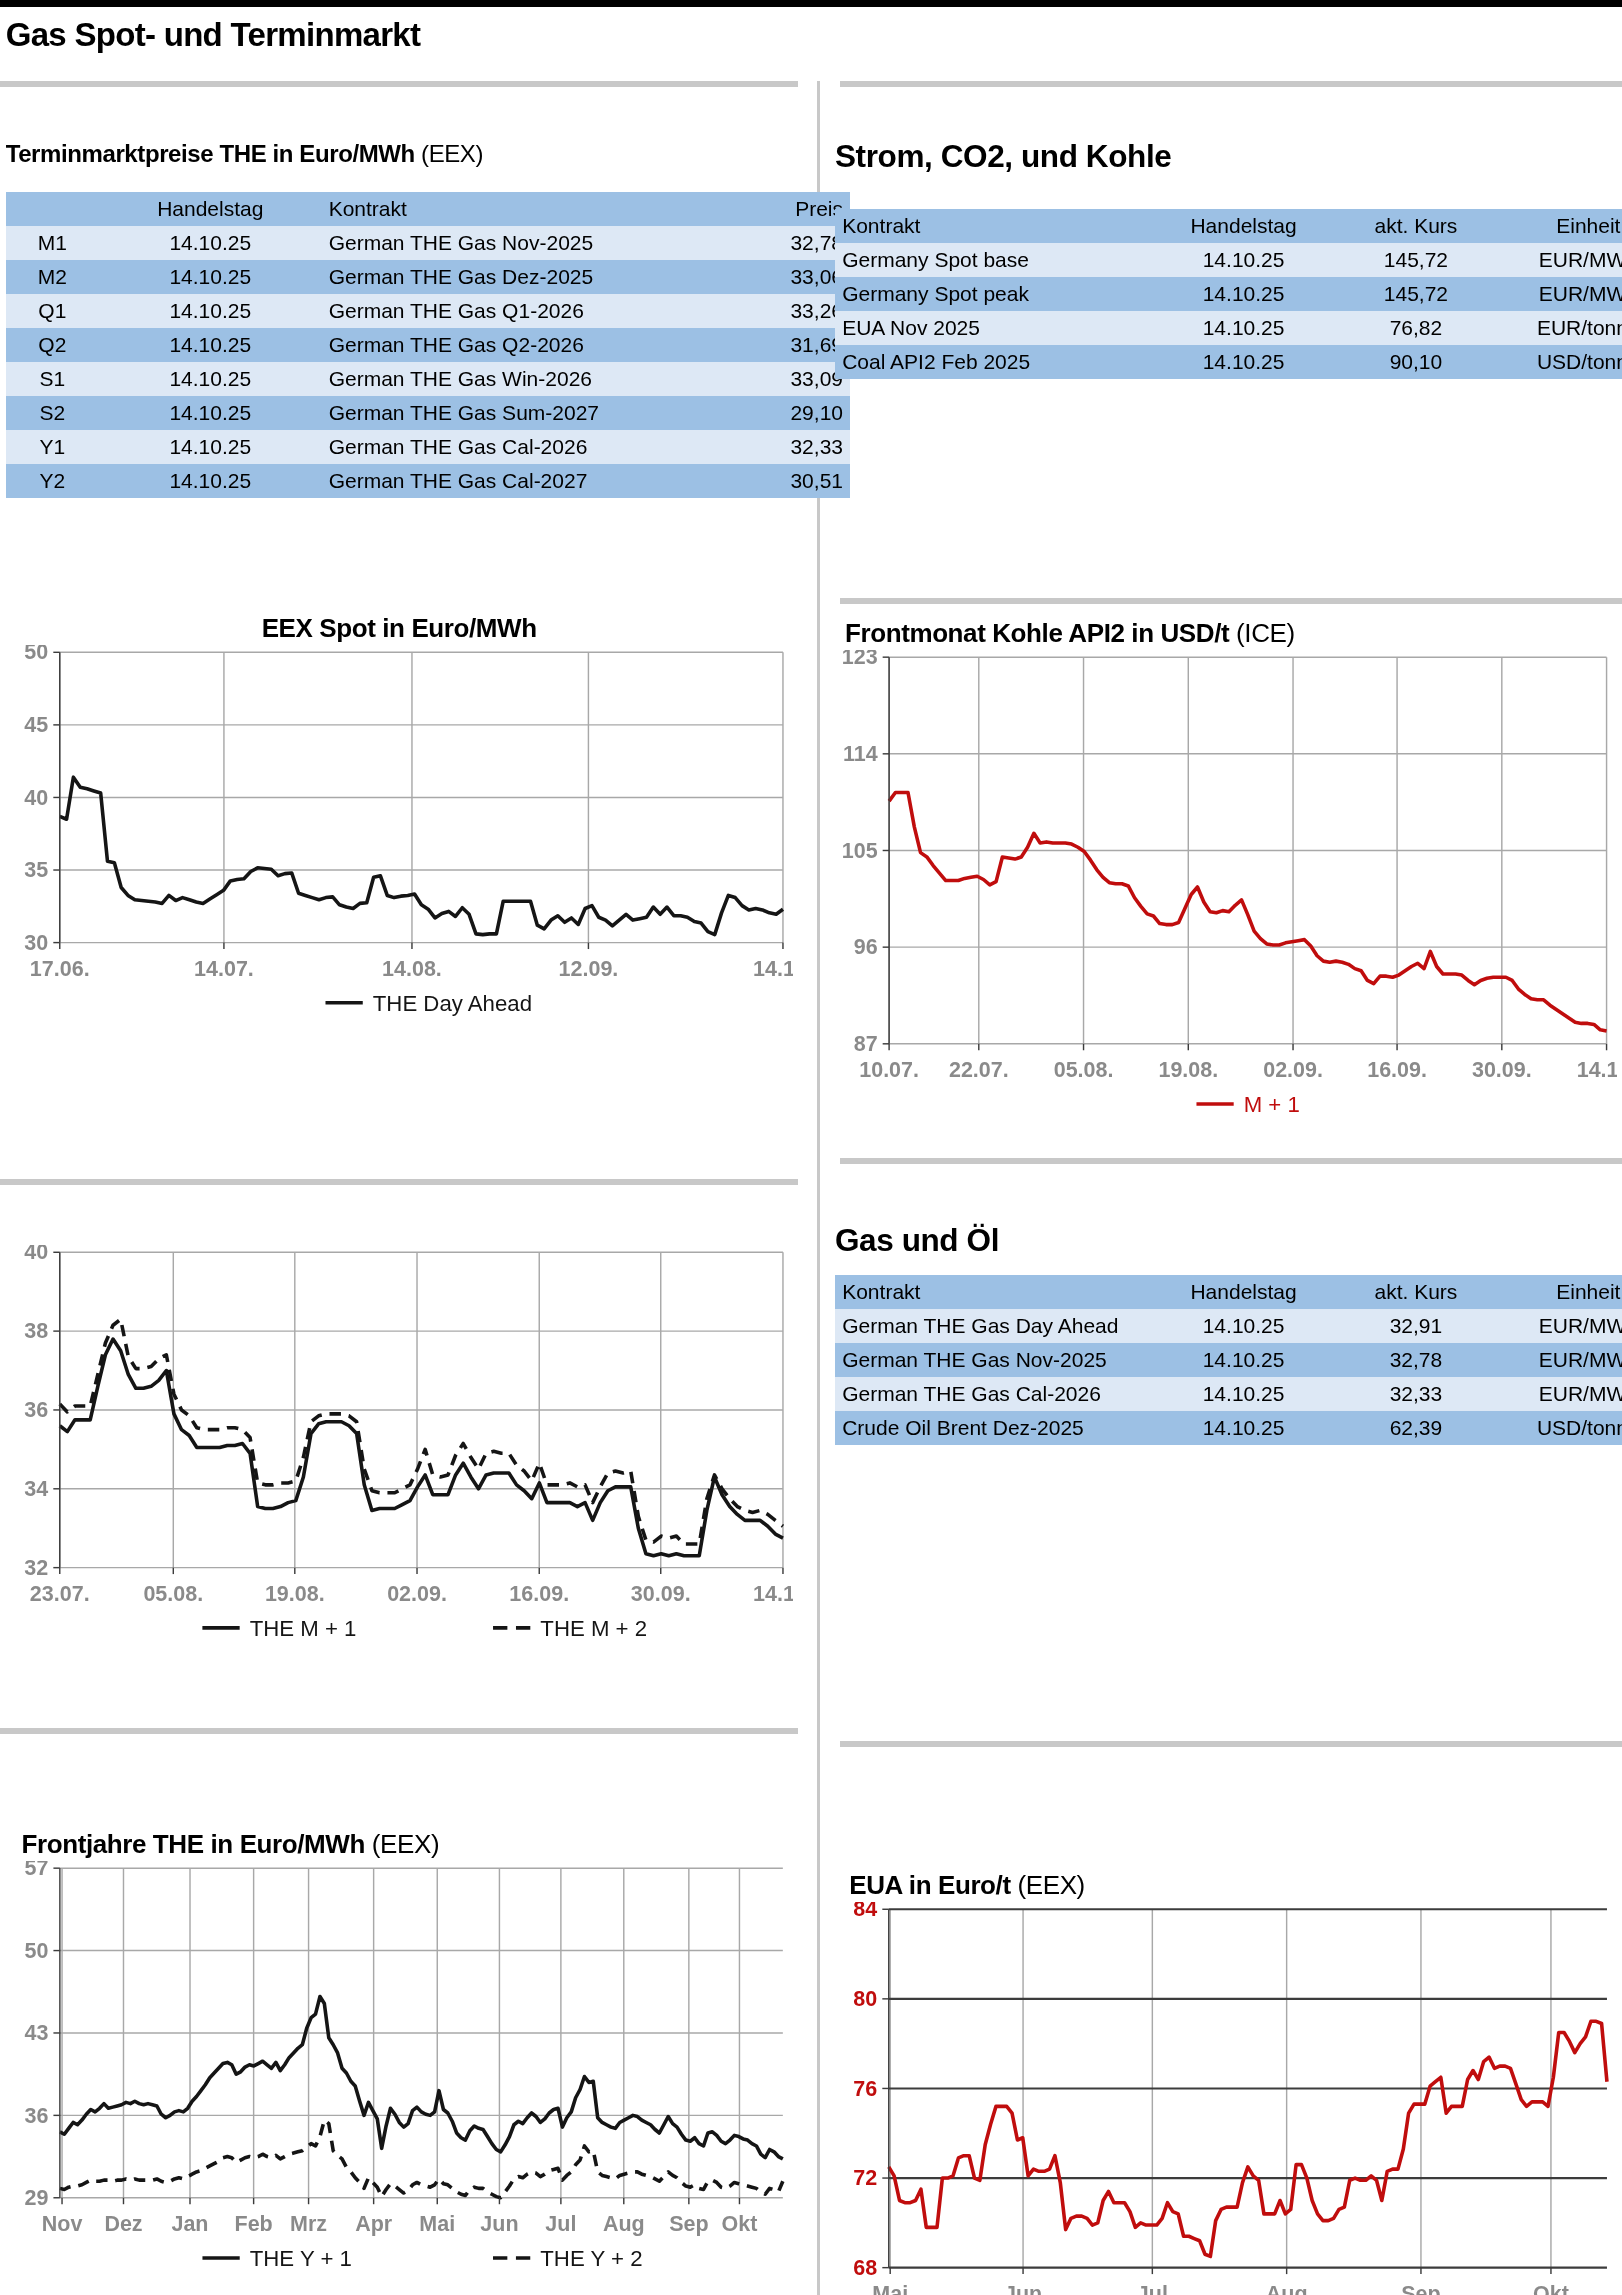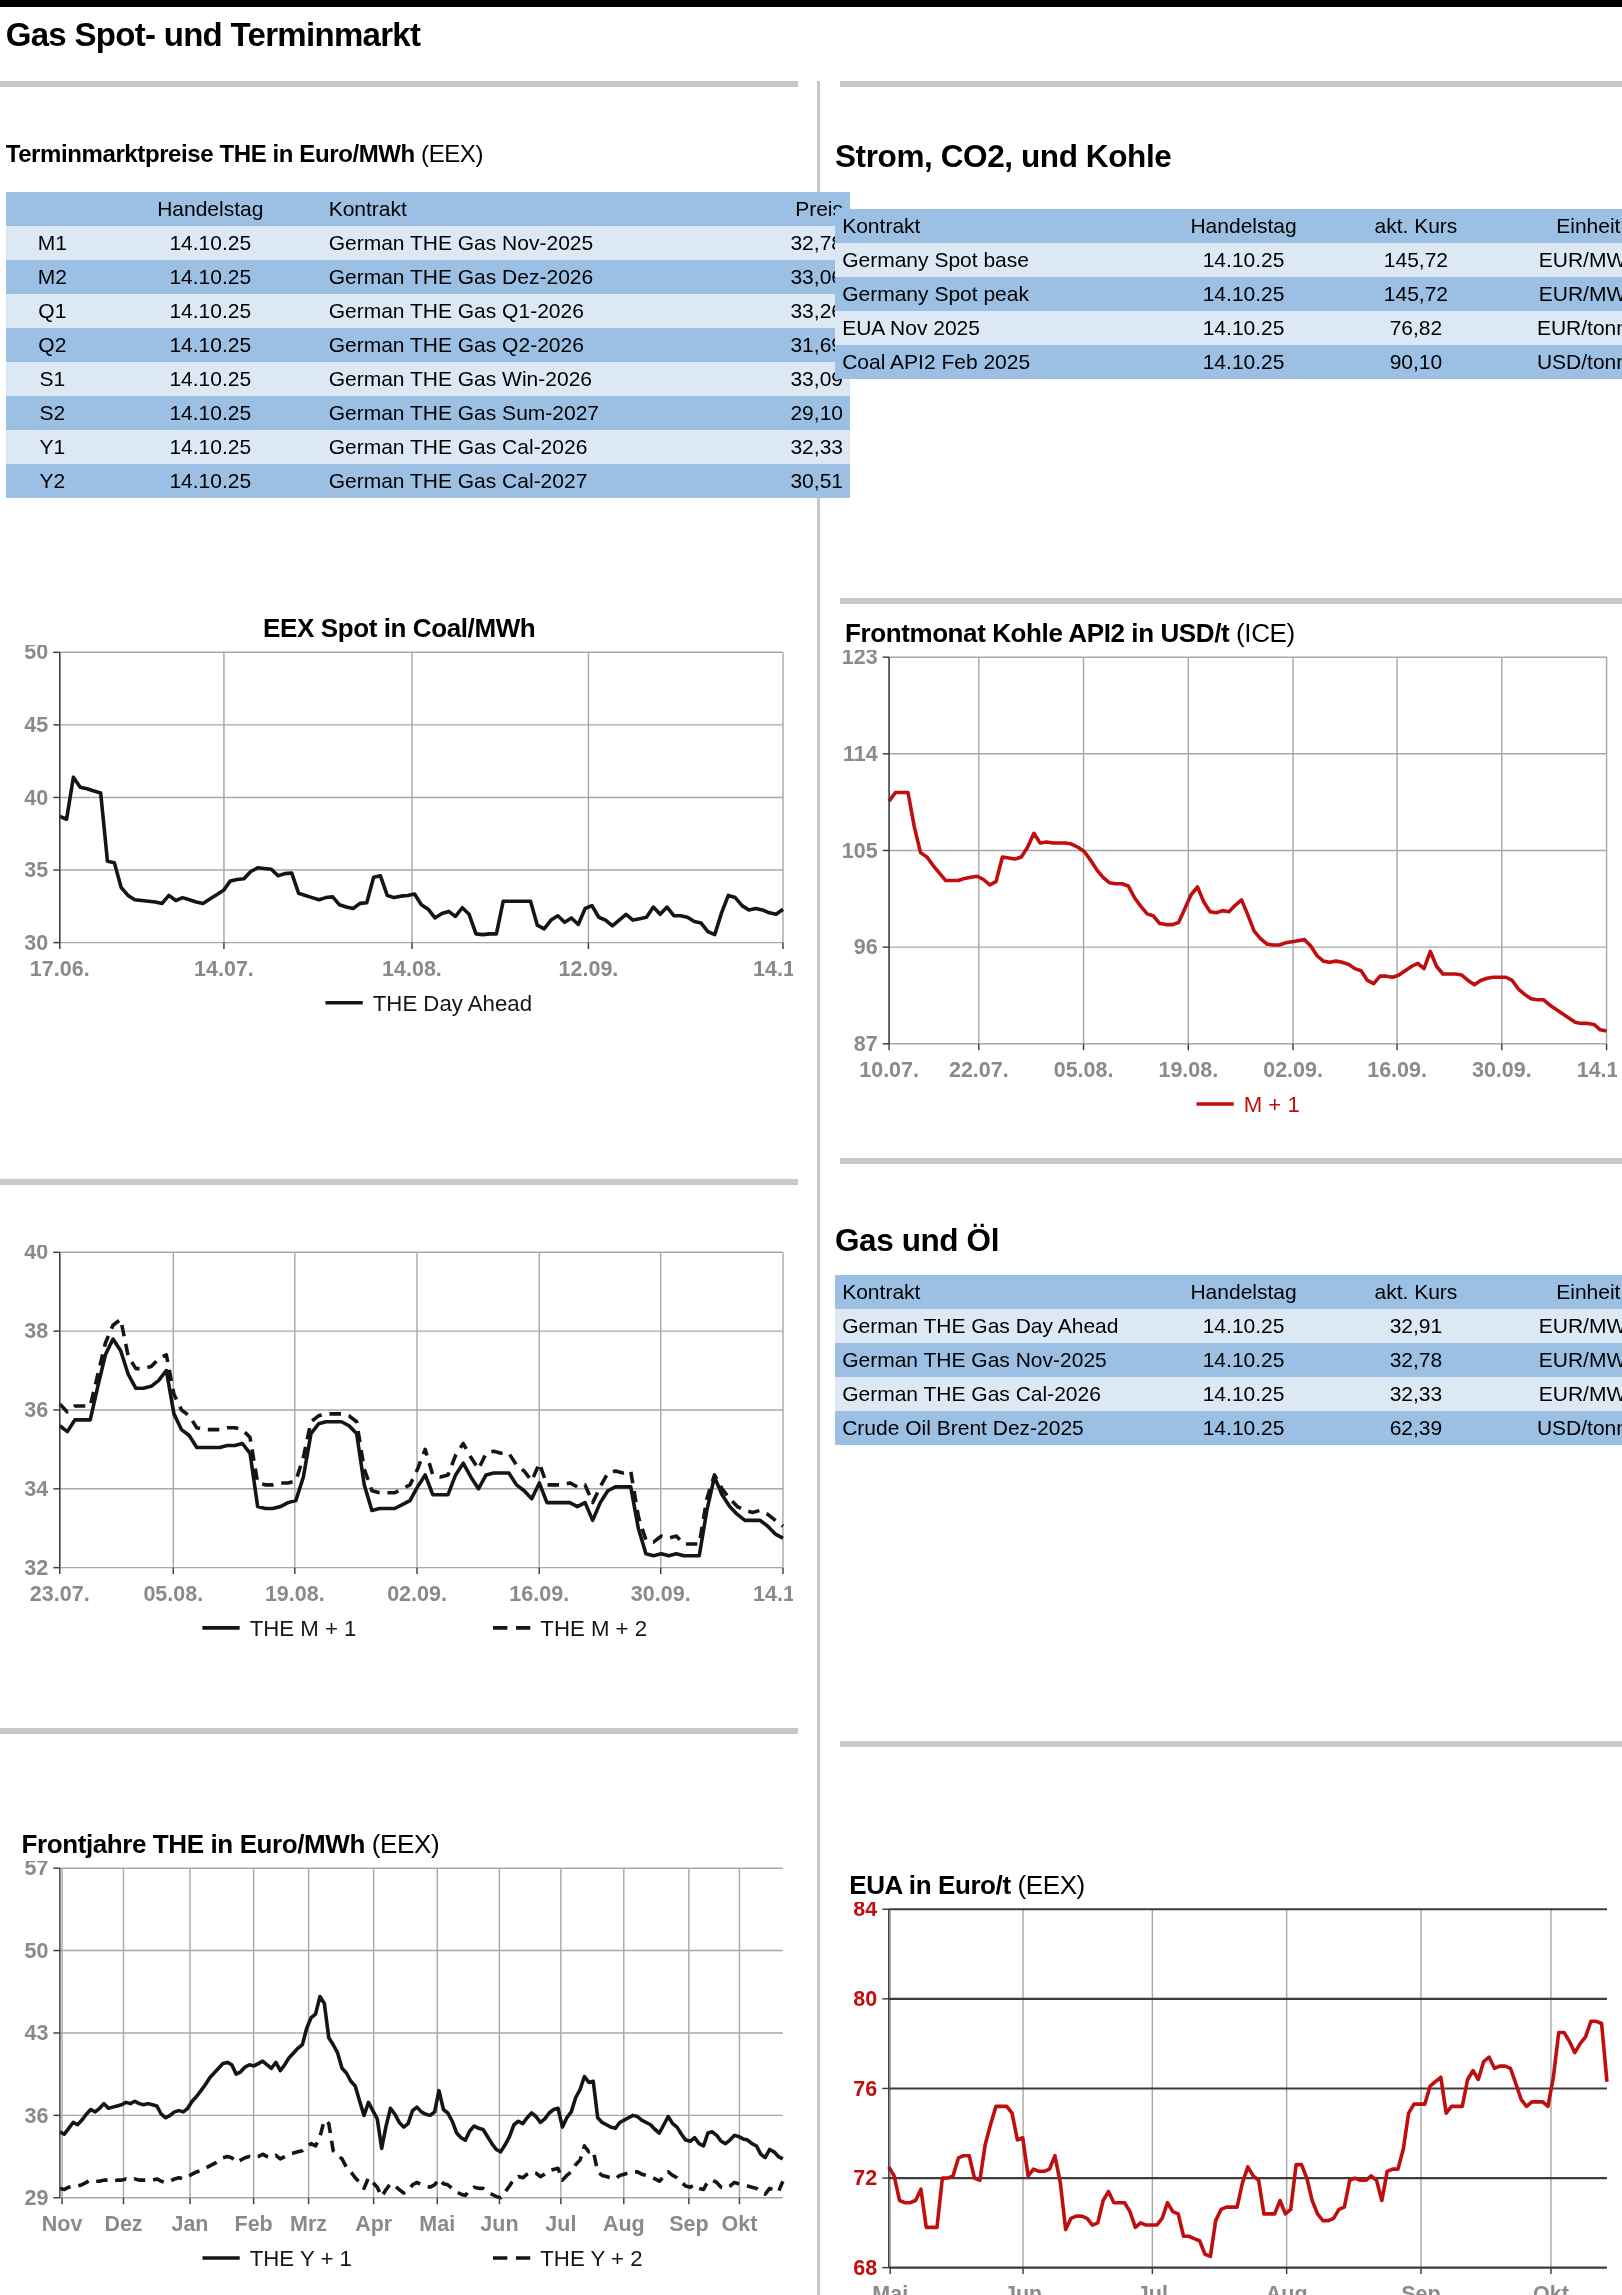--- a/index.html
+++ b/index.html
@@ -88,21 +88,21 @@
     <tbody>
       <tr>
         <td>M1</td>
         <td>14.10.25</td>
         <td>German THE Gas Nov-2025</td>
         <td>32,78</td>
       </tr>
       <tr>
         <td>M2</td>
         <td>14.10.25</td>
-        <td>German THE Gas Dez-2026</td>
+        <td>German THE Gas Dez-2025</td>
         <td>33,06</td>
       </tr>
       <tr>
         <td>Q1</td>
         <td>14.10.25</td>
         <td>German THE Gas Q1-2026</td>
         <td>33,26</td>
       </tr>
       <tr>
         <td>Q2</td>
@@ -206,21 +206,21 @@
       </tr>
       <tr>
         <td>Crude Oil Brent Dez-2025</td>
         <td>14.10.25</td>
         <td>62,39</td>
         <td>USD/tonne</td>
       </tr>
     </tbody>
   </table>
 
-<div id="chart-eex-spot" class="chart"><div class="chart-title"><span>EEX Spot in Coal/MWh</span></div><svg width="787" height="373" viewBox="0 0 1098 520">
+<div id="chart-eex-spot" class="chart"><div class="chart-title"><span>EEX Spot in Euro/MWh</span></div><svg width="787" height="373" viewBox="0 0 1098 520">
       <line x1="75" y1="10" x2="75" y2="415" stroke="#a8a8a8" stroke-width="2"></line>
       <line x1="304.043" y1="10" x2="304.043" y2="415" stroke="#a8a8a8" stroke-width="2"></line>
       <line x1="566.383" y1="10" x2="566.383" y2="415" stroke="#a8a8a8" stroke-width="2"></line>
       <line x1="812.579" y1="10" x2="812.579" y2="415" stroke="#a8a8a8" stroke-width="2"></line>
       <line x1="1084" y1="10" x2="1084" y2="415" stroke="#a8a8a8" stroke-width="2"></line>
       <line x1="75" y1="415" x2="1084" y2="415" stroke="#a8a8a8" stroke-width="2"></line>
       <line x1="75" y1="313.75" x2="1084" y2="313.75" stroke="#a8a8a8" stroke-width="2"></line>
       <line x1="75" y1="212.5" x2="1084" y2="212.5" stroke="#a8a8a8" stroke-width="2"></line>
       <line x1="75" y1="111.25" x2="1084" y2="111.25" stroke="#a8a8a8" stroke-width="2"></line>
       <line x1="75" y1="10" x2="1084" y2="10" stroke="#a8a8a8" stroke-width="2"></line>

